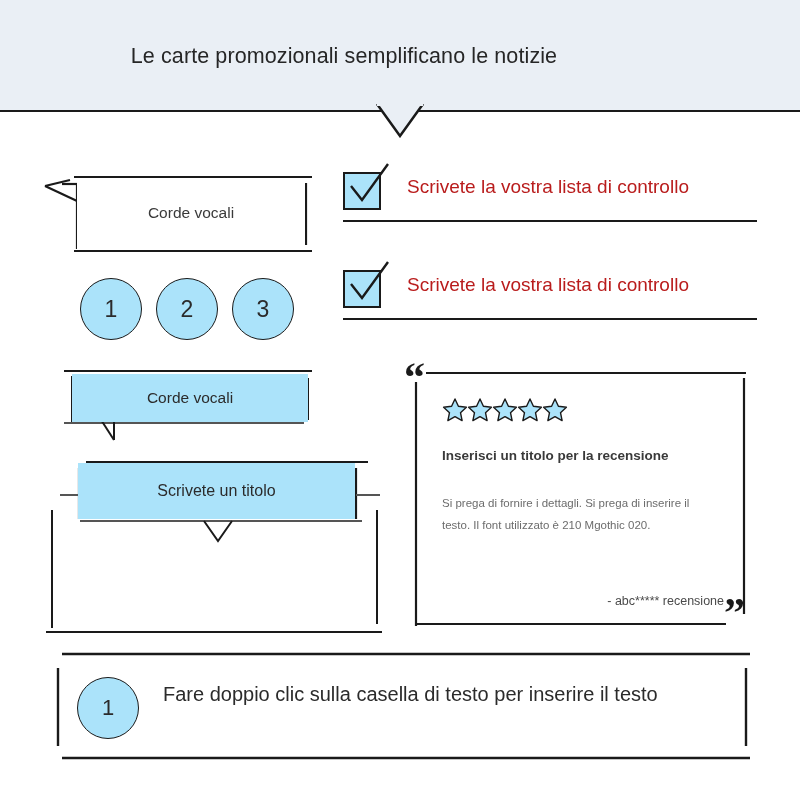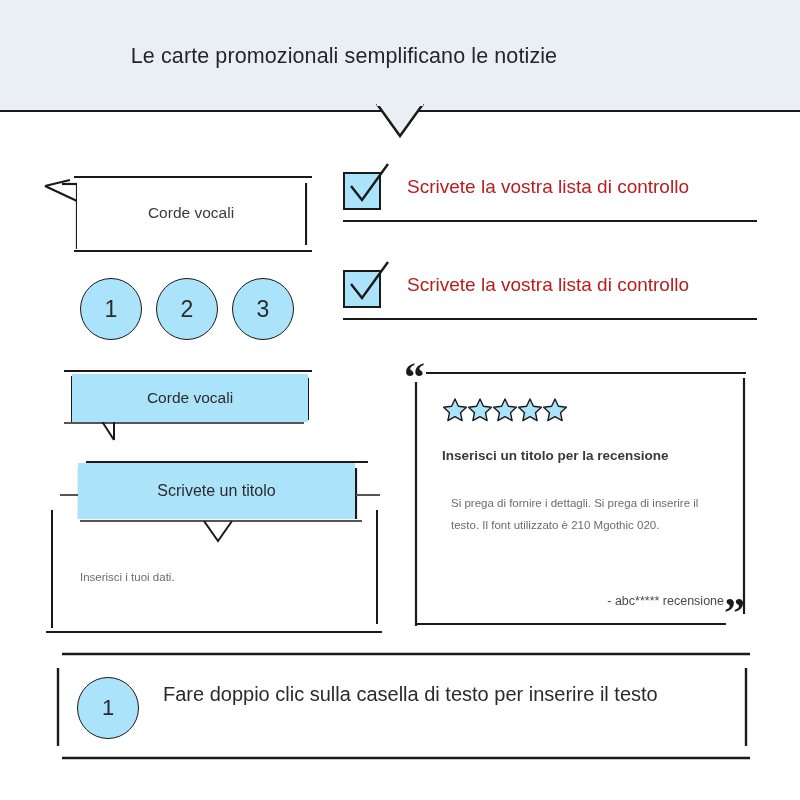--- a/index.html
+++ b/index.html
@@ -201,21 +201,20 @@
     white-space: nowrap;
     margin-top: 16px;
   }
   .review-body {
     position: absolute;
     left: 32px; top: 120px;
     width: 260px;
     font-size: 11.5px;
     line-height: 1.95;
     color: #6c6c6c;
-    margin-left: 9px;
   }
   .review-attr {
     position: absolute;
     left: 32px; top: 222px;
     width: 282px;
     text-align: right;
     font-size: 12.5px;
     color: #4a4a4a;
     white-space: nowrap;
   }
@@ -320,23 +319,20 @@
   </svg>
   <div class="blue-banner">
     <span>Corde vocali</span>
   </div>
 
   <svg class="ov" style="left:44px; top:500px; width:345px; height:140px;" viewBox="0 0 345 140">
     <line x1="8" y1="10" x2="8" y2="128" stroke="#1a1a1a" stroke-width="2"></line>
     <line x1="333" y1="10" x2="333" y2="124" stroke="#1a1a1a" stroke-width="2"></line>
     <line x1="2" y1="132" x2="338" y2="132" stroke="#1a1a1a" stroke-width="2.2"></line>
   </svg>
-  <div class="body-box">
-    <div class="txt">Inserisci i tuoi dati.</div>
-  </div>
 
   <svg class="ov" style="left:60px; top:455px; width:330px; height:90px;" viewBox="0 0 330 90">
     <line x1="26" y1="7" x2="308" y2="7" stroke="#1a1a1a" stroke-width="2.2"></line>
     <line x1="20" y1="66" x2="302" y2="66" stroke="#555555" stroke-width="2"></line>
     <line x1="19" y1="13" x2="19" y2="64" stroke="#1a1a1a" stroke-width="2.2"></line>
     <line x1="296" y1="13" x2="296" y2="64" stroke="#1a1a1a" stroke-width="2.2"></line>
 
     <line x1="0" y1="40" x2="19" y2="40" stroke="#555555" stroke-width="2"></line>
     <line x1="296" y1="40" x2="320" y2="40" stroke="#555555" stroke-width="2"></line>
 

